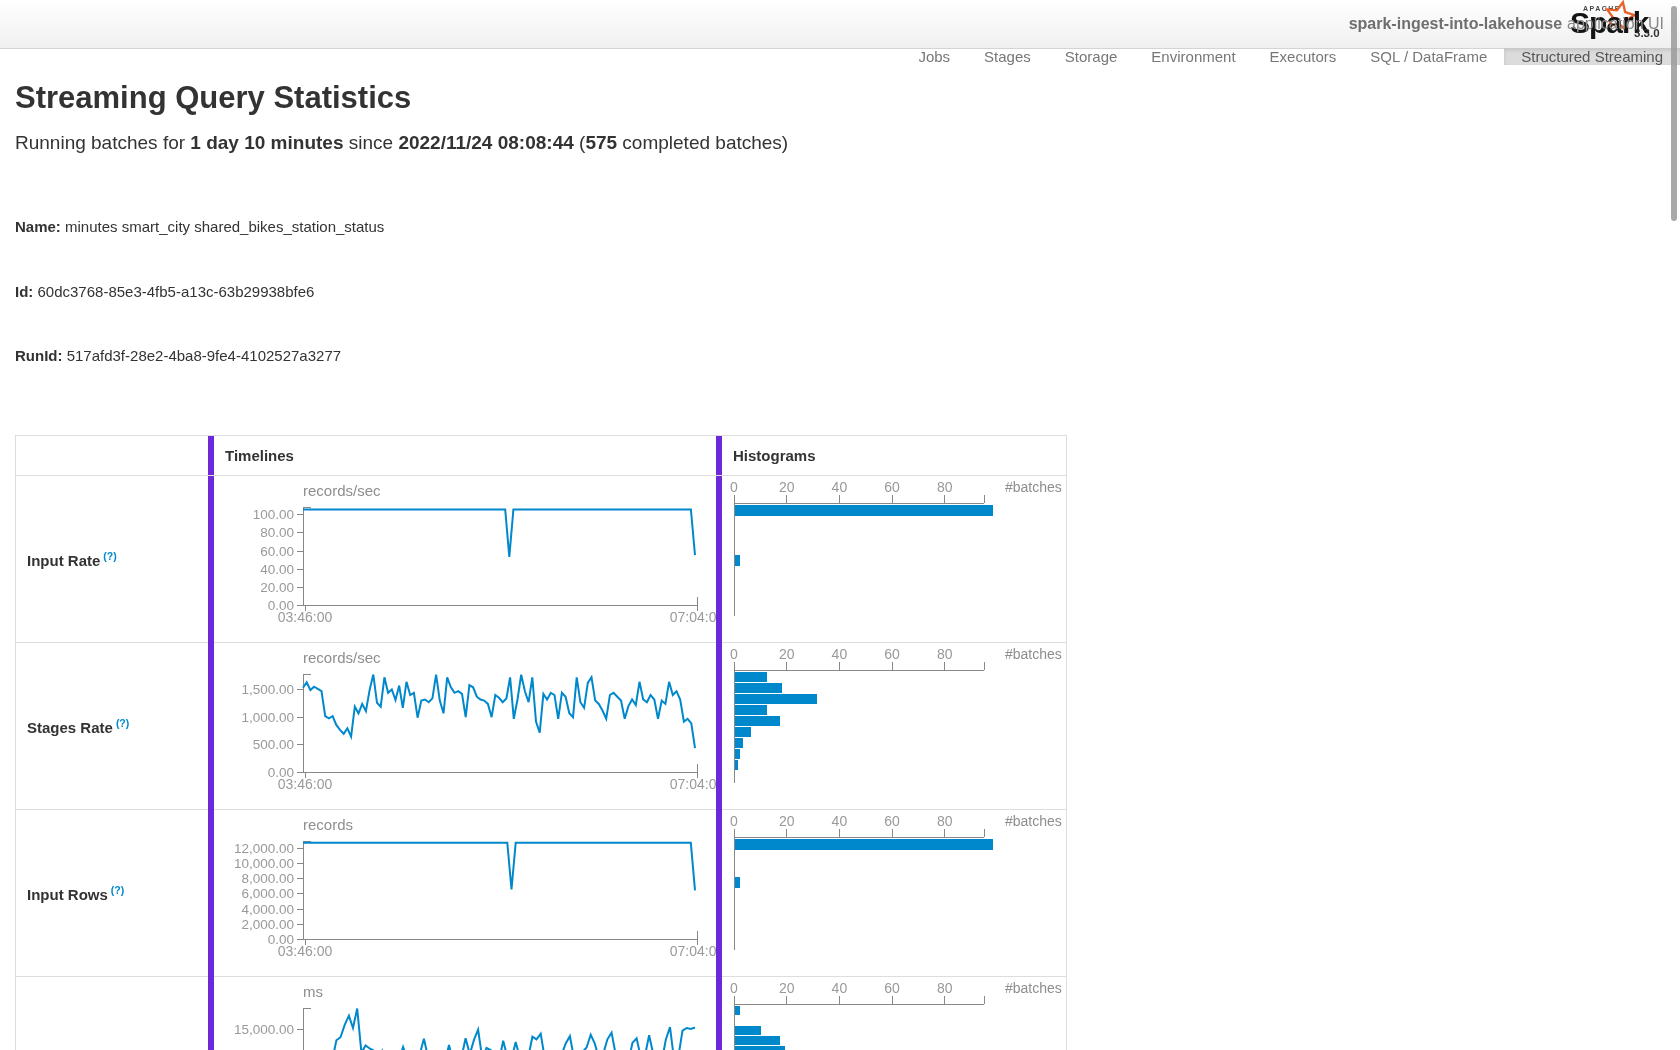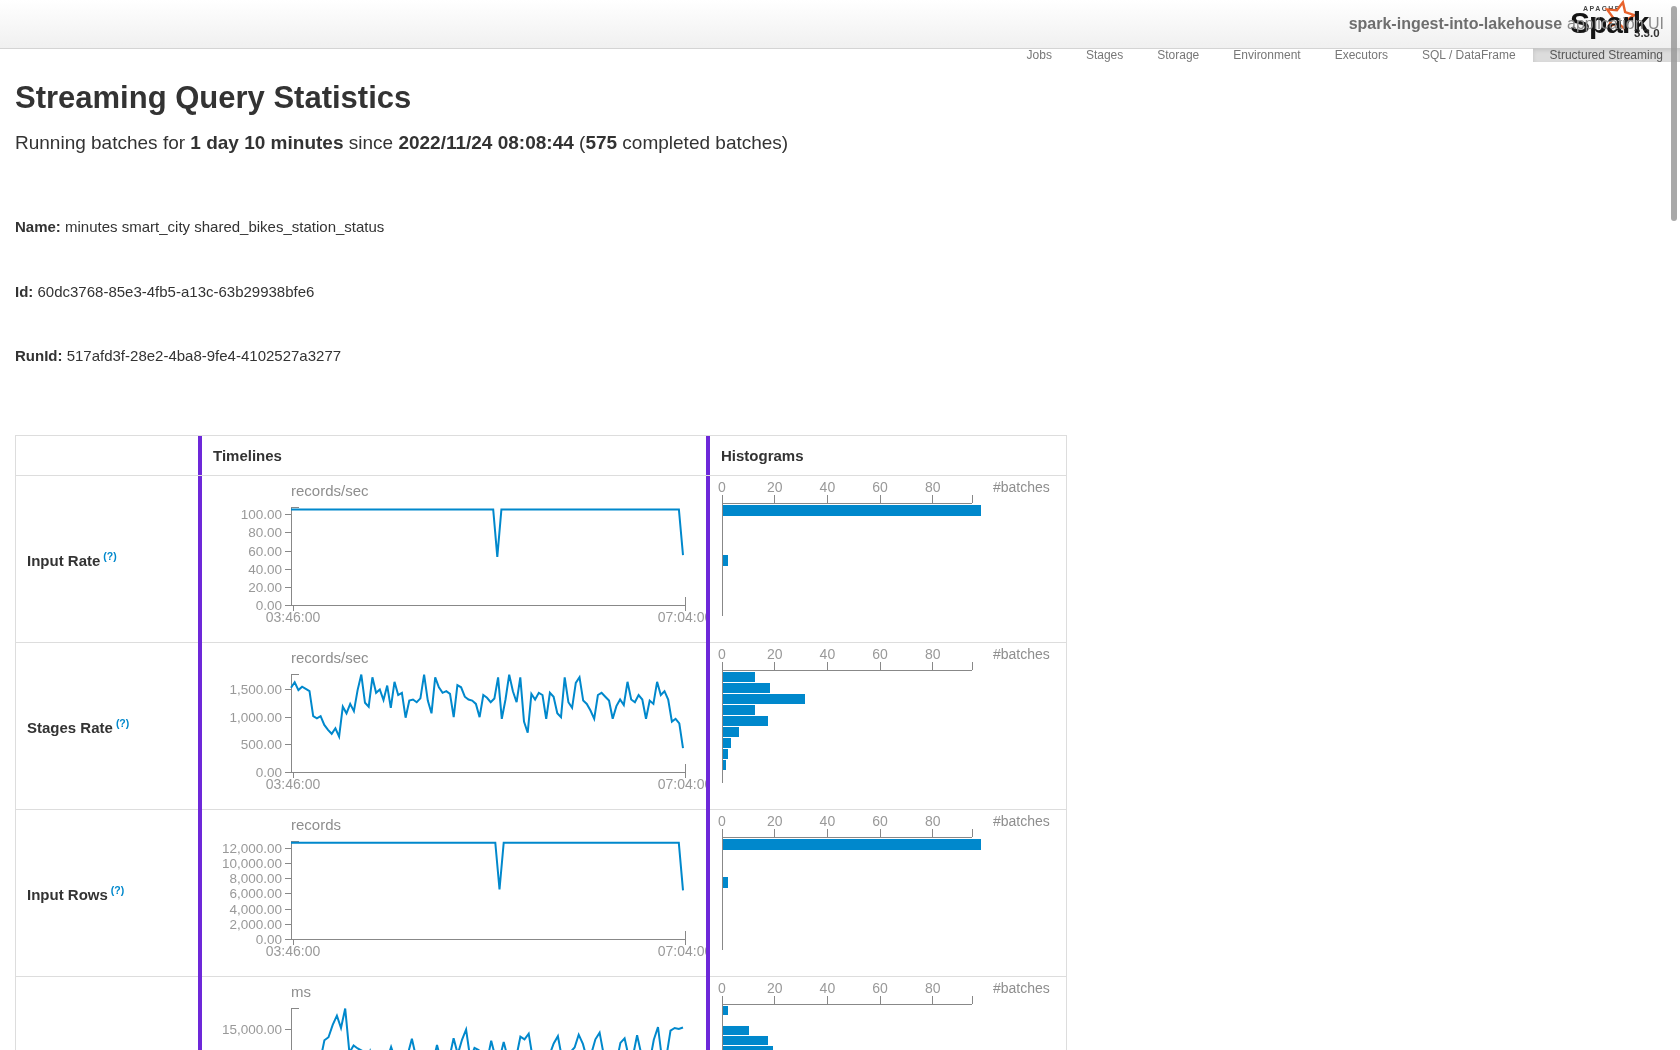--- a/index.html
+++ b/index.html
@@ -6,37 +6,37 @@
     font-family:"Liberation Sans",sans-serif;color:#333;}
   
   .navbar{position:relative;height:48px;background:linear-gradient(#ffffff,#f0f0f0);
     border-bottom:1px solid #d4d4d4;display:flex;align-items:flex-end;flex-direction:column;}
   .logo{position:relative;width:118px;height:48px;flex:0 0 auto;}
   .logo .apache{position:absolute;top:5px;left:21px;font-size:7px;font-weight:bold;letter-spacing:1.5px;color:#444;}
   .logo .sparkword{position:absolute;top:6px;left:8px;font-size:30px;font-weight:bold;color:#141414;letter-spacing:-1px;}
   .logo .star{position:absolute;top:-1px;left:41px;}
   .logo .version{position:absolute;top:27px;left:72px;font-size:11.5px;font-weight:bold;color:#333;}
   .tabs{display:flex;align-items:stretch;list-style:none;margin:0;padding:0;}
-  .tab{display:flex;align-items:center;padding:0 17px;font-size:12px;color:#777;cursor:pointer;}
+  .tab{display:flex;align-items:center;padding:0 17px;font-size:15px;color:#777;cursor:pointer;}
   .tab.active{background:#dcdcdc;box-shadow:inset 0 2px 4px rgba(0,0,0,.12);color:#555;}
   .appname{position:absolute;right:16px;top:0;height:48px;display:flex;align-items:center;font-size:16px;color:#8a8a8a;margin-left:43px;}
   .appname b{color:#6e6e6e;margin-right:5px;}
   .scroll-thumb{position:fixed;right:3px;top:6px;width:6px;height:215px;background:#9a9a9a;border-radius:3px;opacity:.85;}
   
   .content{padding:0 15px;}
   h2.pagetitle{font-size:31px;font-weight:bold;color:#333;margin:30px 0 0 0;line-height:38px;}
   .runline{margin-top:15px;font-size:19px;white-space:pre-wrap;}
   .meta{margin-top:19px;font-size:15px;line-height:21.5px;white-space:pre-wrap;}
   .meta .row{display:block;}
   
   .stats-table{margin-top:25px;width:1050px;border:1px solid #ddd;}
   .trow{display:grid;grid-template-columns:182px 508px 360px;box-sizing:border-box;border-bottom:1px solid #ddd;}
   .trow:last-child{border-bottom:none;}
   .trow>div{box-sizing:border-box;}
-  .trow>div+div{border-left:4px solid #6d28d9;}
+  .trow>div+div{border-left:6px solid #6d28d9;margin-left:10px;}
   .thead{height:40px;}
   .thead>div{display:flex;align-items:center;padding-left:11px;font-size:15px;font-weight:bold;color:#333;}
   .datarow{height:167px;}
   .rowlabel{display:flex;align-items:center;padding-left:11px;font-size:15px;font-weight:bold;color:#333;}
   .rowlabel .help{color:#0088cc;font-weight:bold;font-size:10.5px;vertical-align:super;margin-left:3px;text-decoration:none;position:relative;top:-5px;}
   svg text{font-family:"Liberation Sans",sans-serif;}
 </style>
 </head>
 <body>
 

